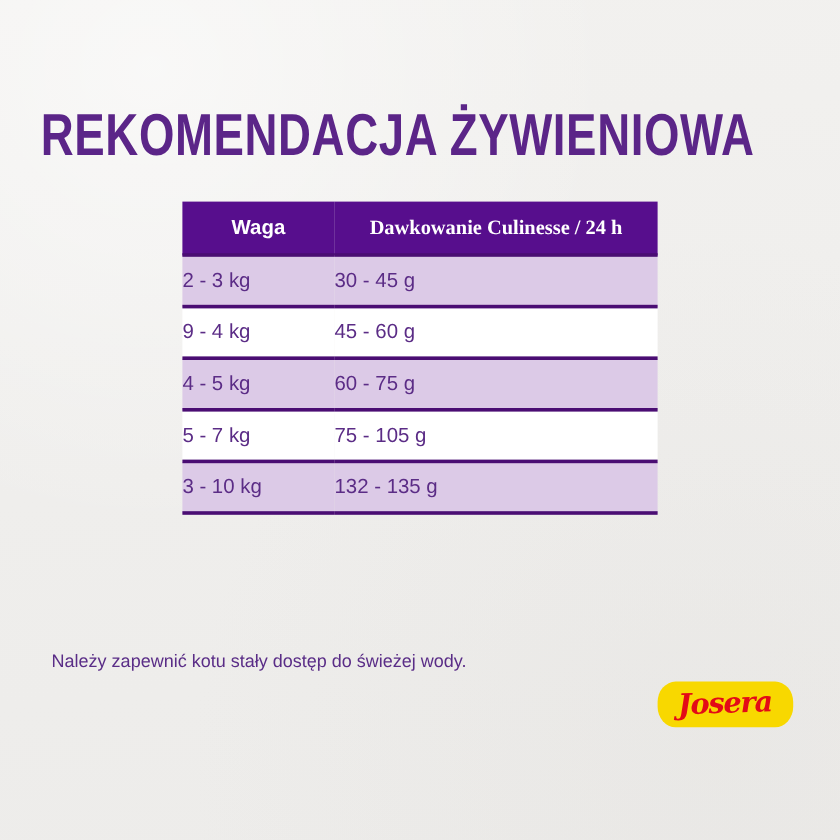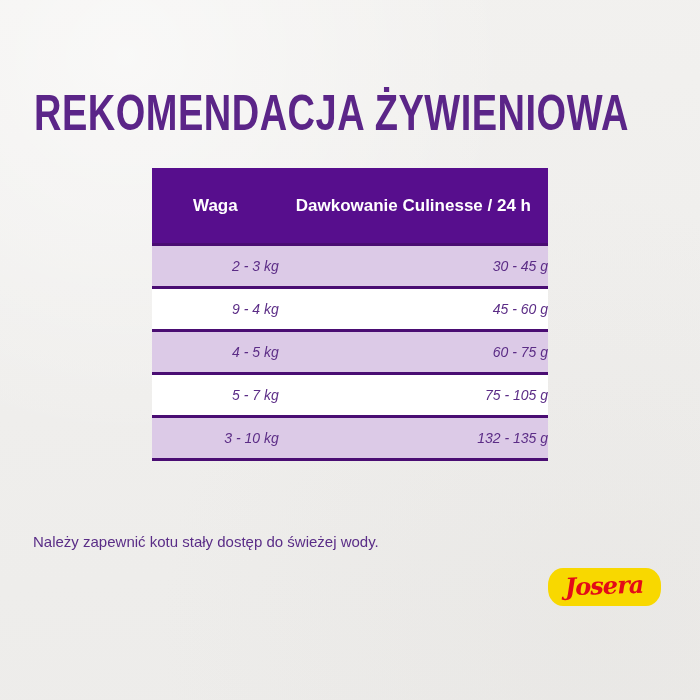--- a/index.html
+++ b/index.html
@@ -44,40 +44,39 @@
     border-spacing: 0;
     border-bottom: 3px solid var(--table-border, #4a0d73);
   }
   .feed-table th {
     background: var(--header-bg, #570e8d);
     color: var(--header-text, #ffffff);
     font-size: 17px;
     font-weight: bold;
     height: 43px;
     text-align: center;
-    padding: 16px;
+    padding: 0;
   }
   .feed-table th.col-weight { width: 32%; }
-  .feed-table th.col-dose   { width: 68%; }
+  .feed-table th.col-dose   { width: 68%; font-family: Liberation Serif, serif; }
   .feed-table td {
     height: 40px;
-    text-align: right;
-    font-size: 14px;
+    text-align: left;
+    font-size: 17px;
     color: var(--row-text, #5b2c86);
     border-top: 3px solid var(--table-border, #4a0d73);
     padding: 0;
-    font-style: italic;
   }
   .feed-table tbody tr:nth-child(odd)  { background: var(--row-alt-bg, #dccae7); }
   .feed-table tbody tr:nth-child(even) { background: var(--row-bg, #ffffff); }
   .note {
     position: absolute;
     left: 33px;
     top: 533px;
-    margin: 0;
+    margin: 10px;
     font-size: 15px;
     color: var(--note-text, #5a2d87);
   }
   .logo {
     position: absolute;
     left: 548px;
     top: 568px;
     width: 113px;
     height: 38px;
     background: var(--logo-bg, #f8d800);

